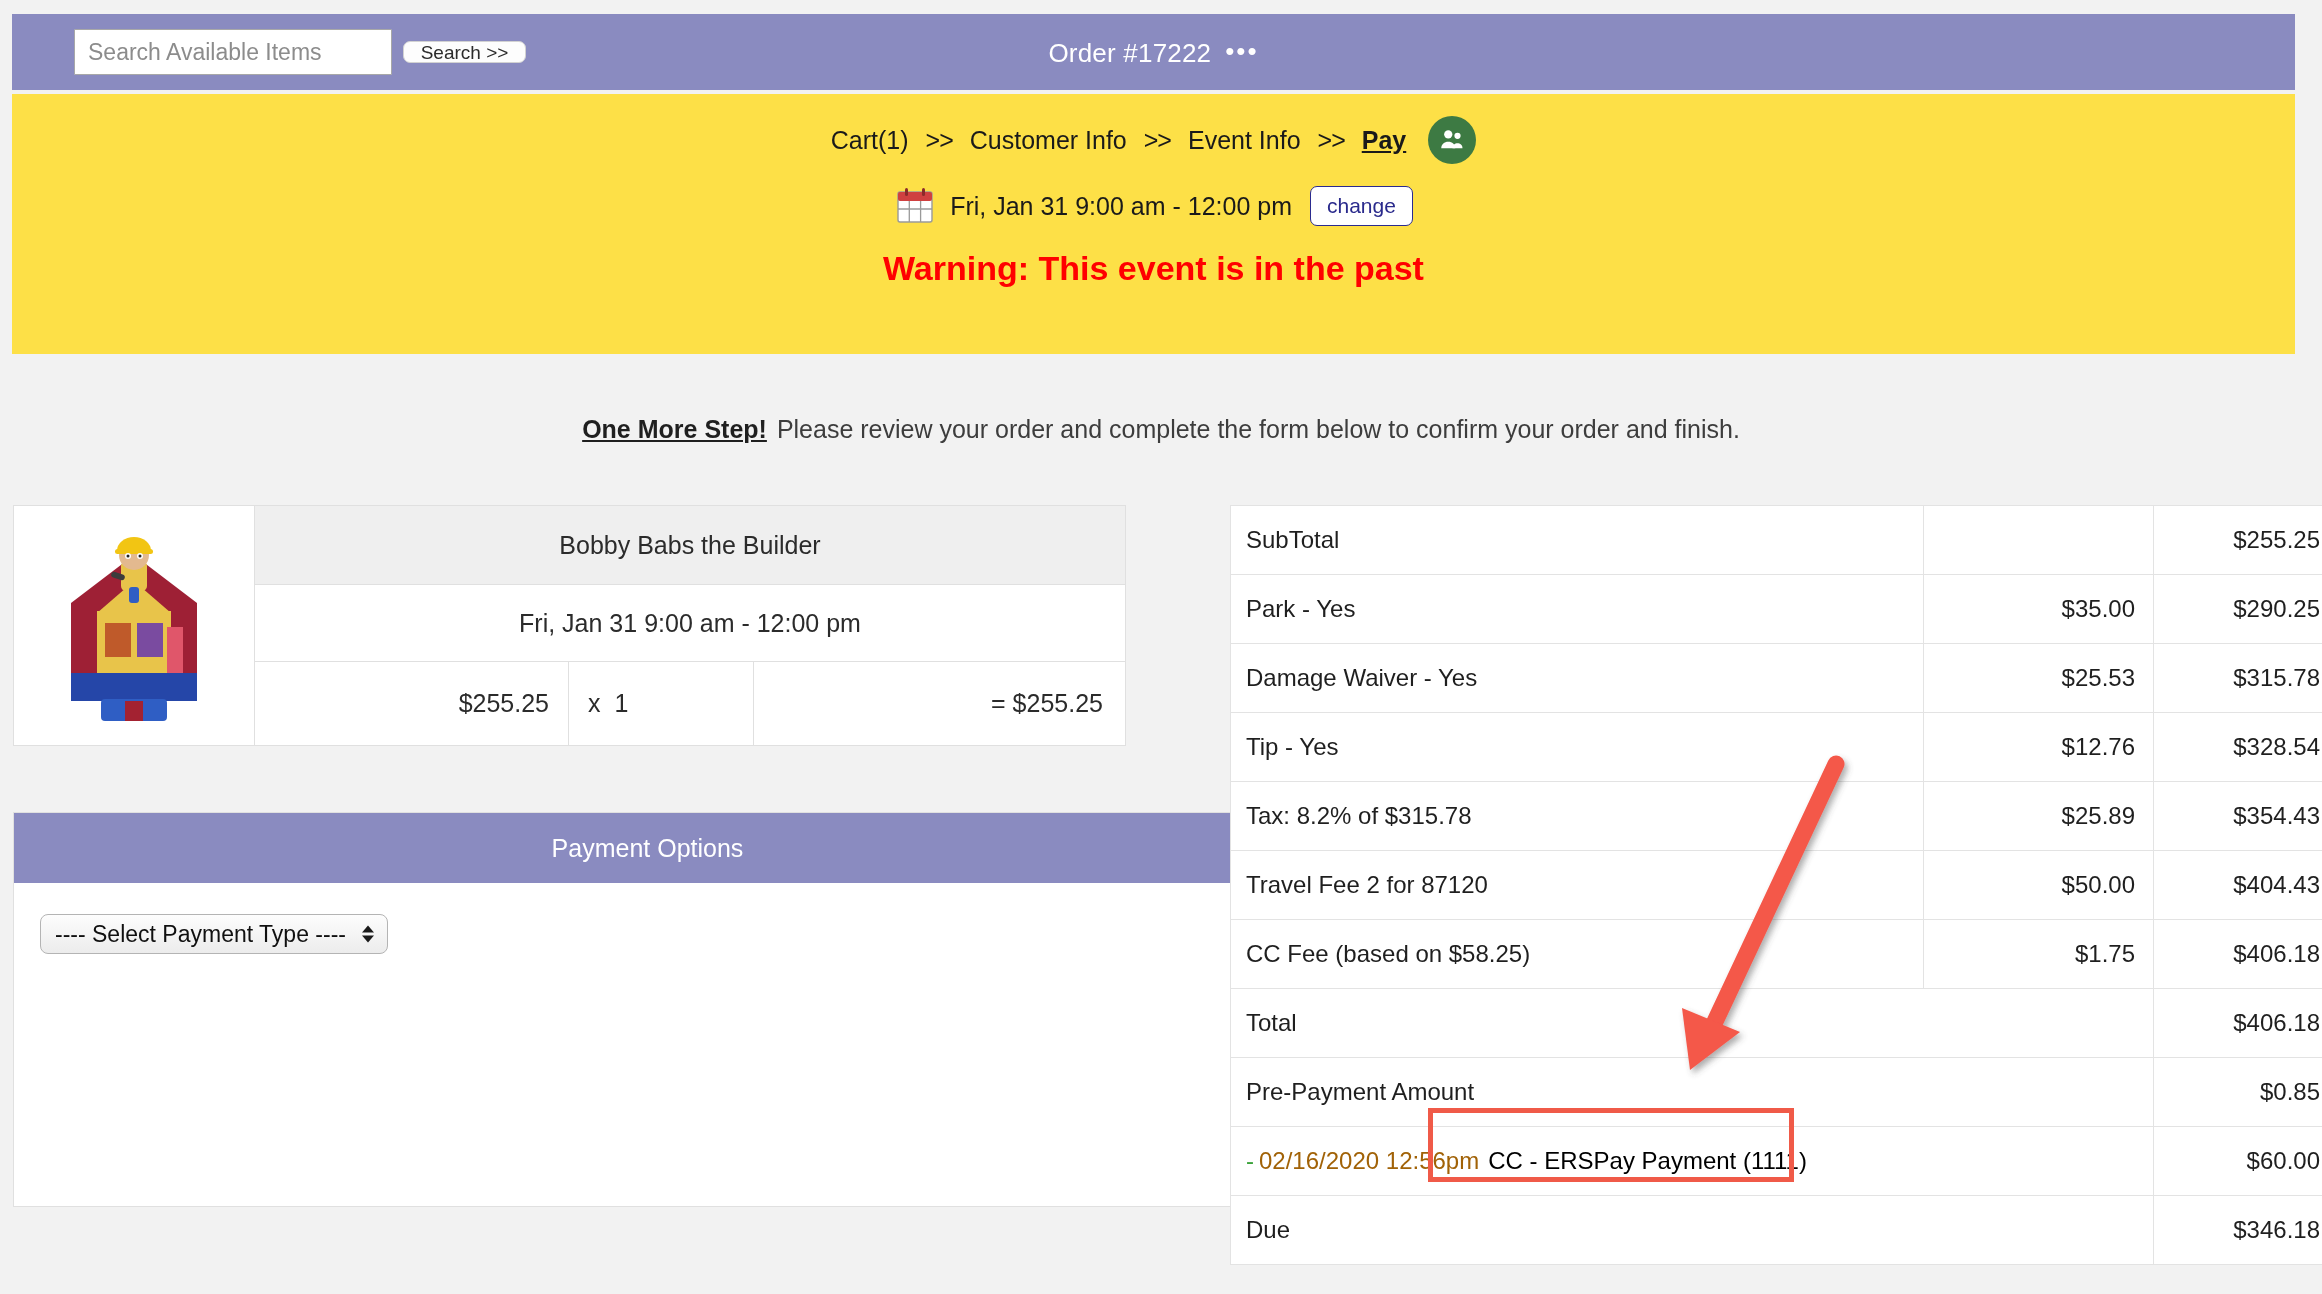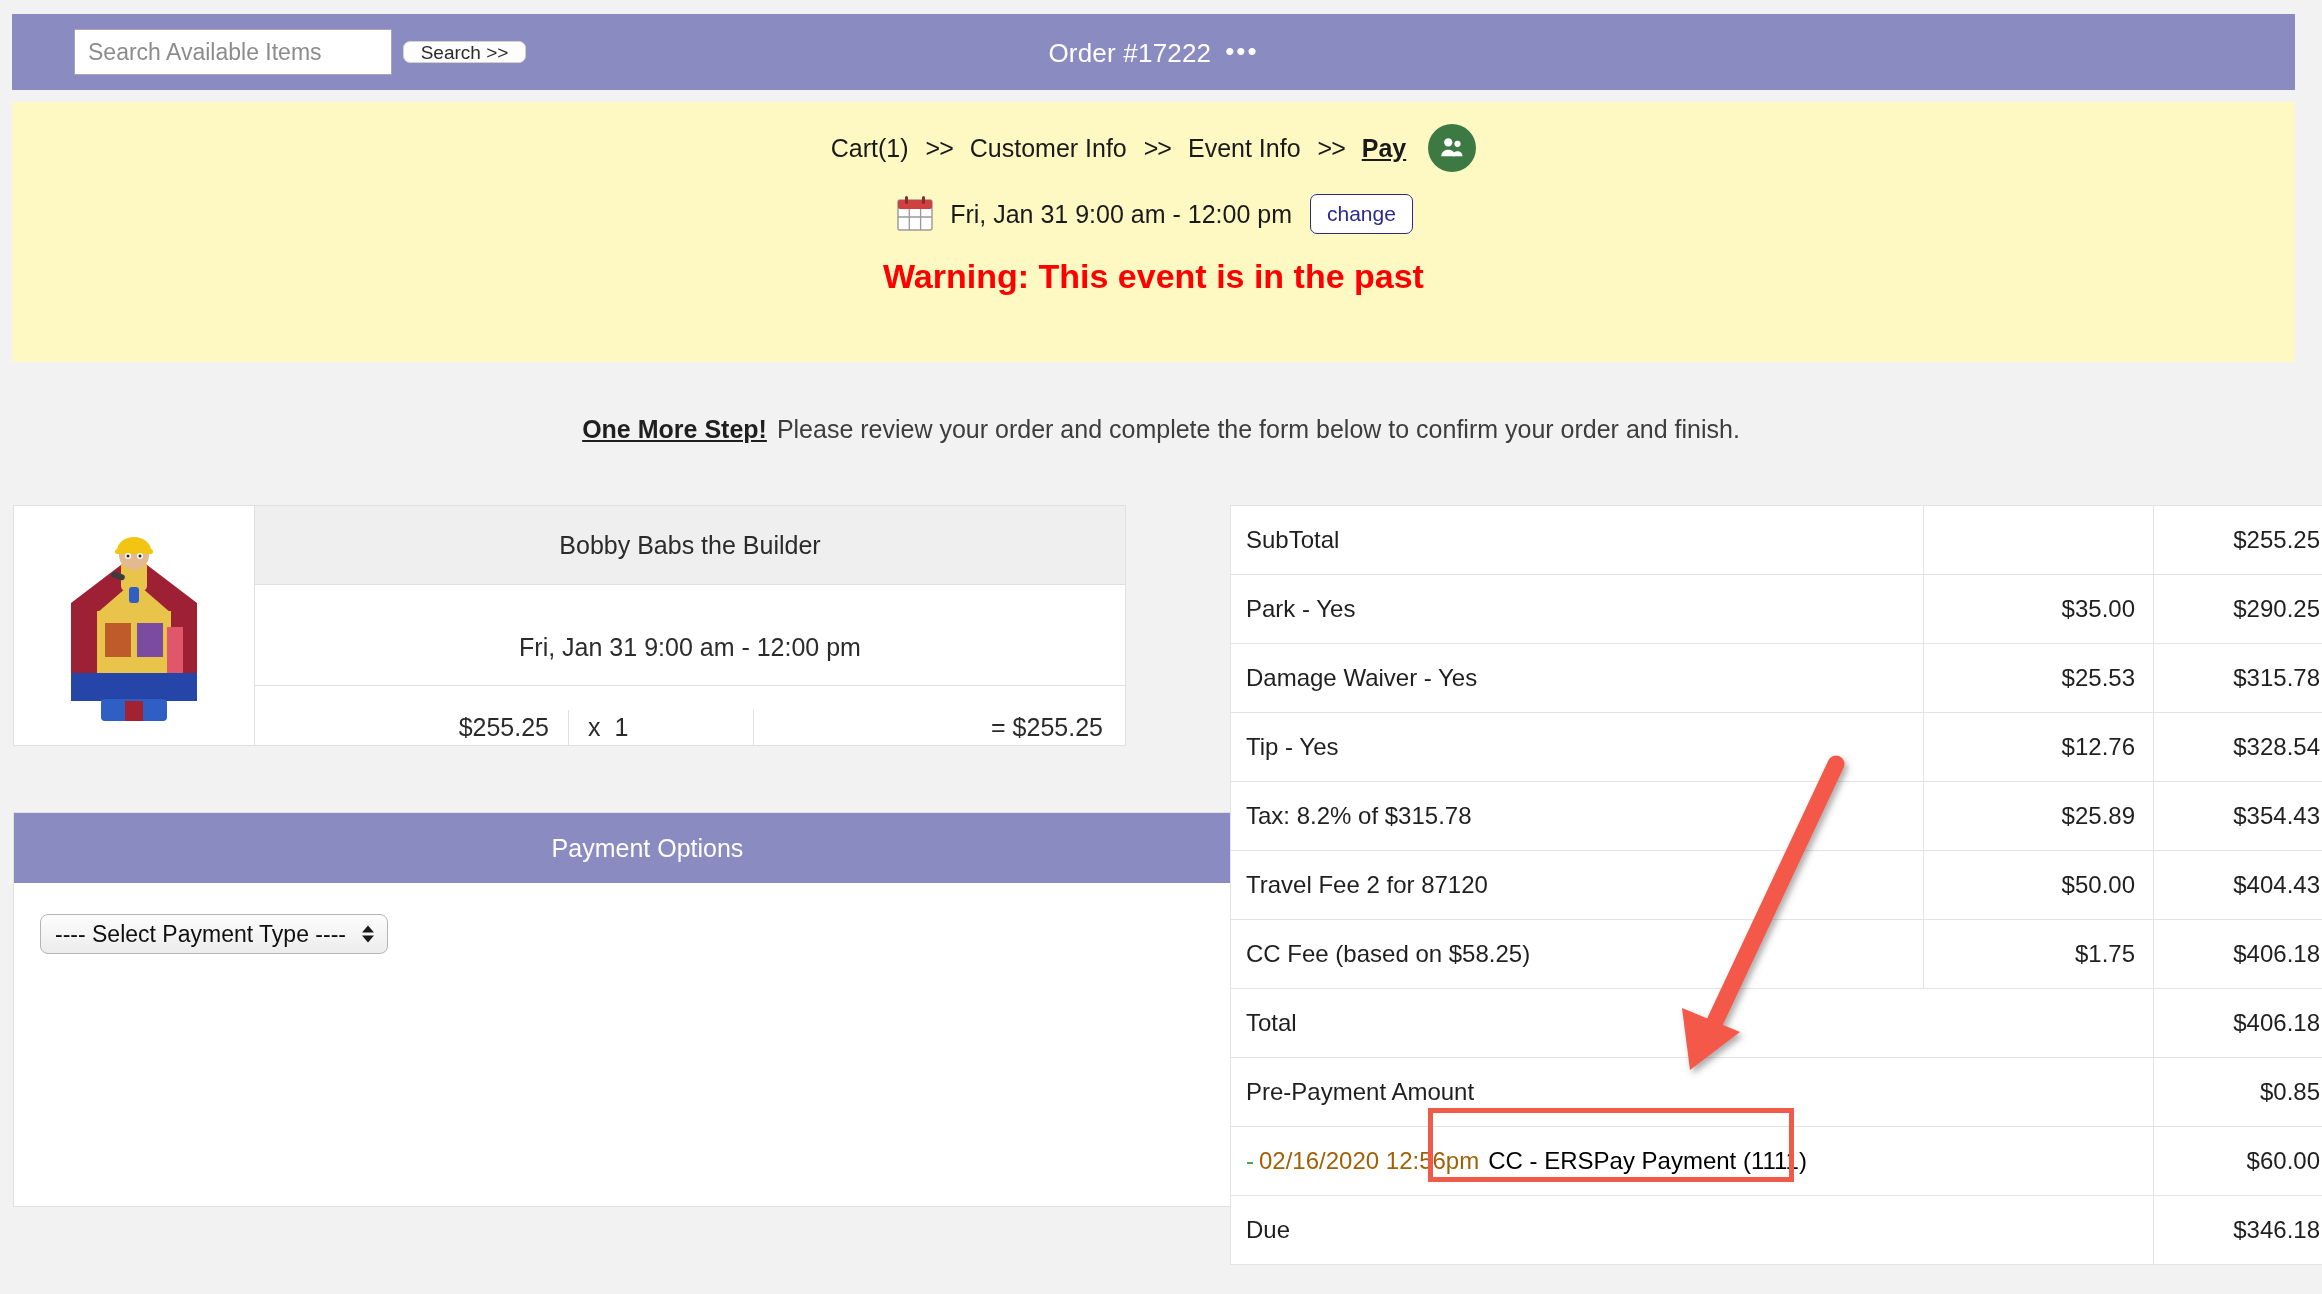--- a/index.html
+++ b/index.html
@@ -71,24 +71,24 @@
     color: #ffffff;
     letter-spacing: 2px;
     vertical-align: 2px;
     cursor: pointer;
   }
 
   
   .hero {
     position: absolute;
     left: 12px;
-    top: 102px;
+    top: 94px;
     width: 2283px;
     height: 260px;
-    background: #fef9c3;
+    background: #fde047;
   }
   .breadcrumb {
     position: absolute;
     left: 0; right: 0;
     top: 22px;
     display: flex;
     align-items: center;
     justify-content: center;
     font-size: 25px;
     color: #1a1a1a;
@@ -184,21 +184,20 @@
     border-right: 1px solid #e0e0e0;
     display: flex;
     align-items: center;
     justify-content: center;
     flex: none;
   }
   .item-right {
     flex: 1;
     display: flex;
     flex-direction: column;
-    gap: 24px;
   }
   .item-name {
     height: 78px;
     background: #efefef;
     border-bottom: 1px solid #e0e0e0;
     display: flex;
     align-items: center;
     justify-content: center;
     font-size: 25px;
     color: #2b2b2b;

